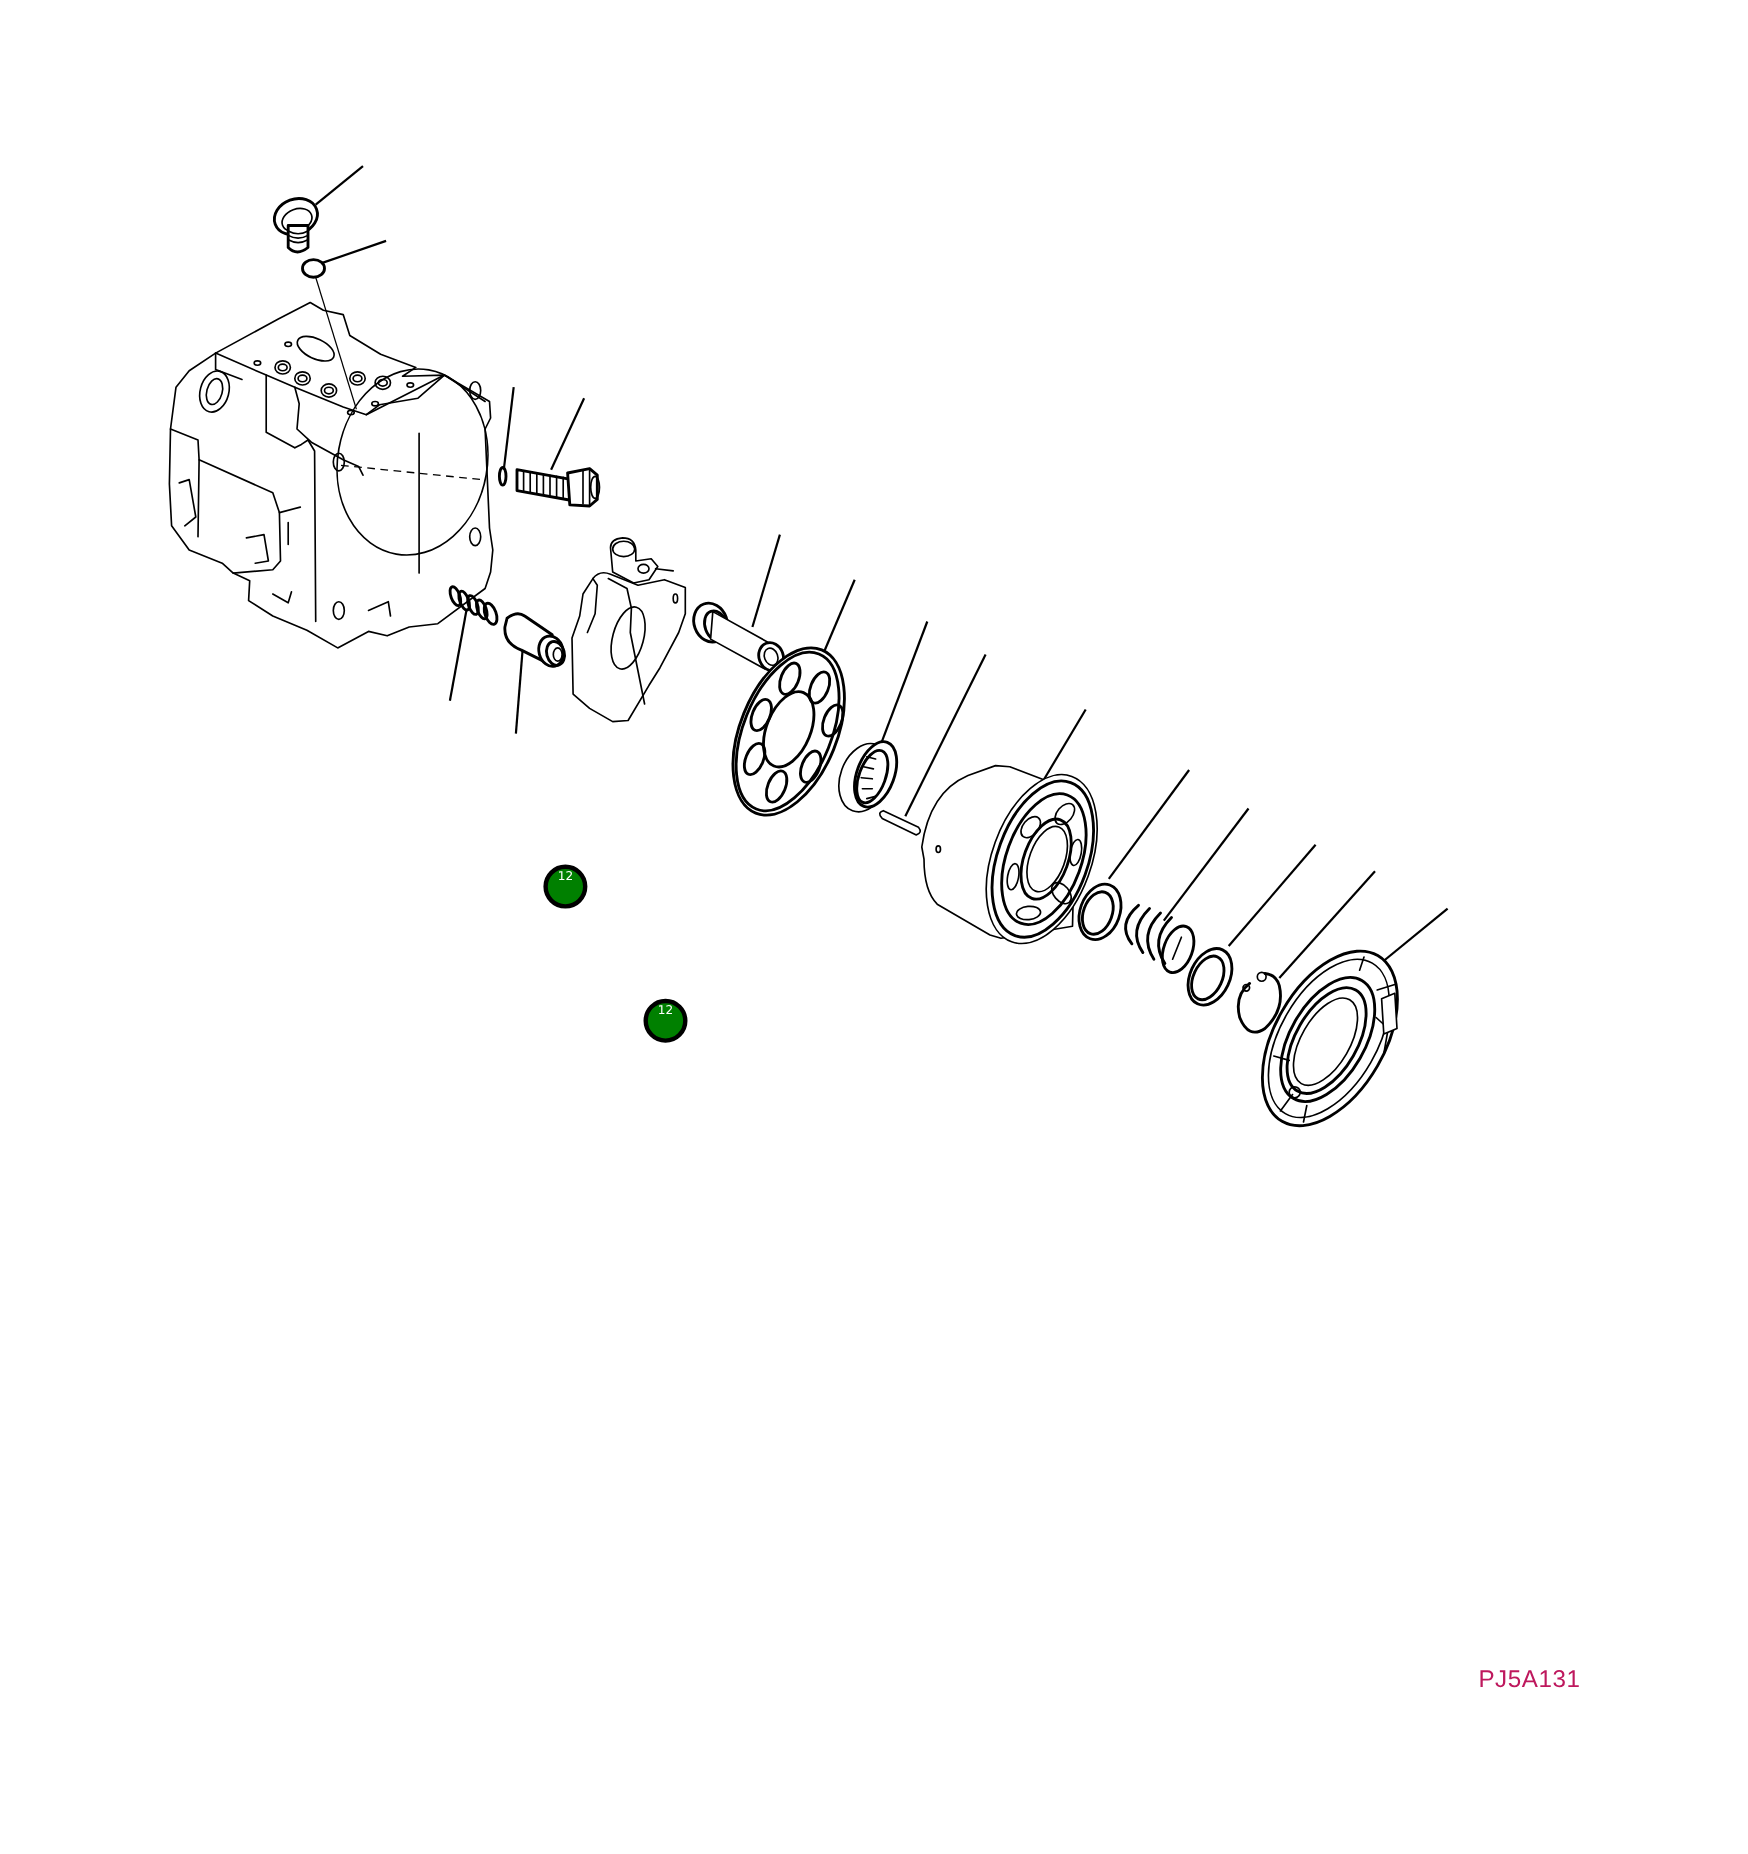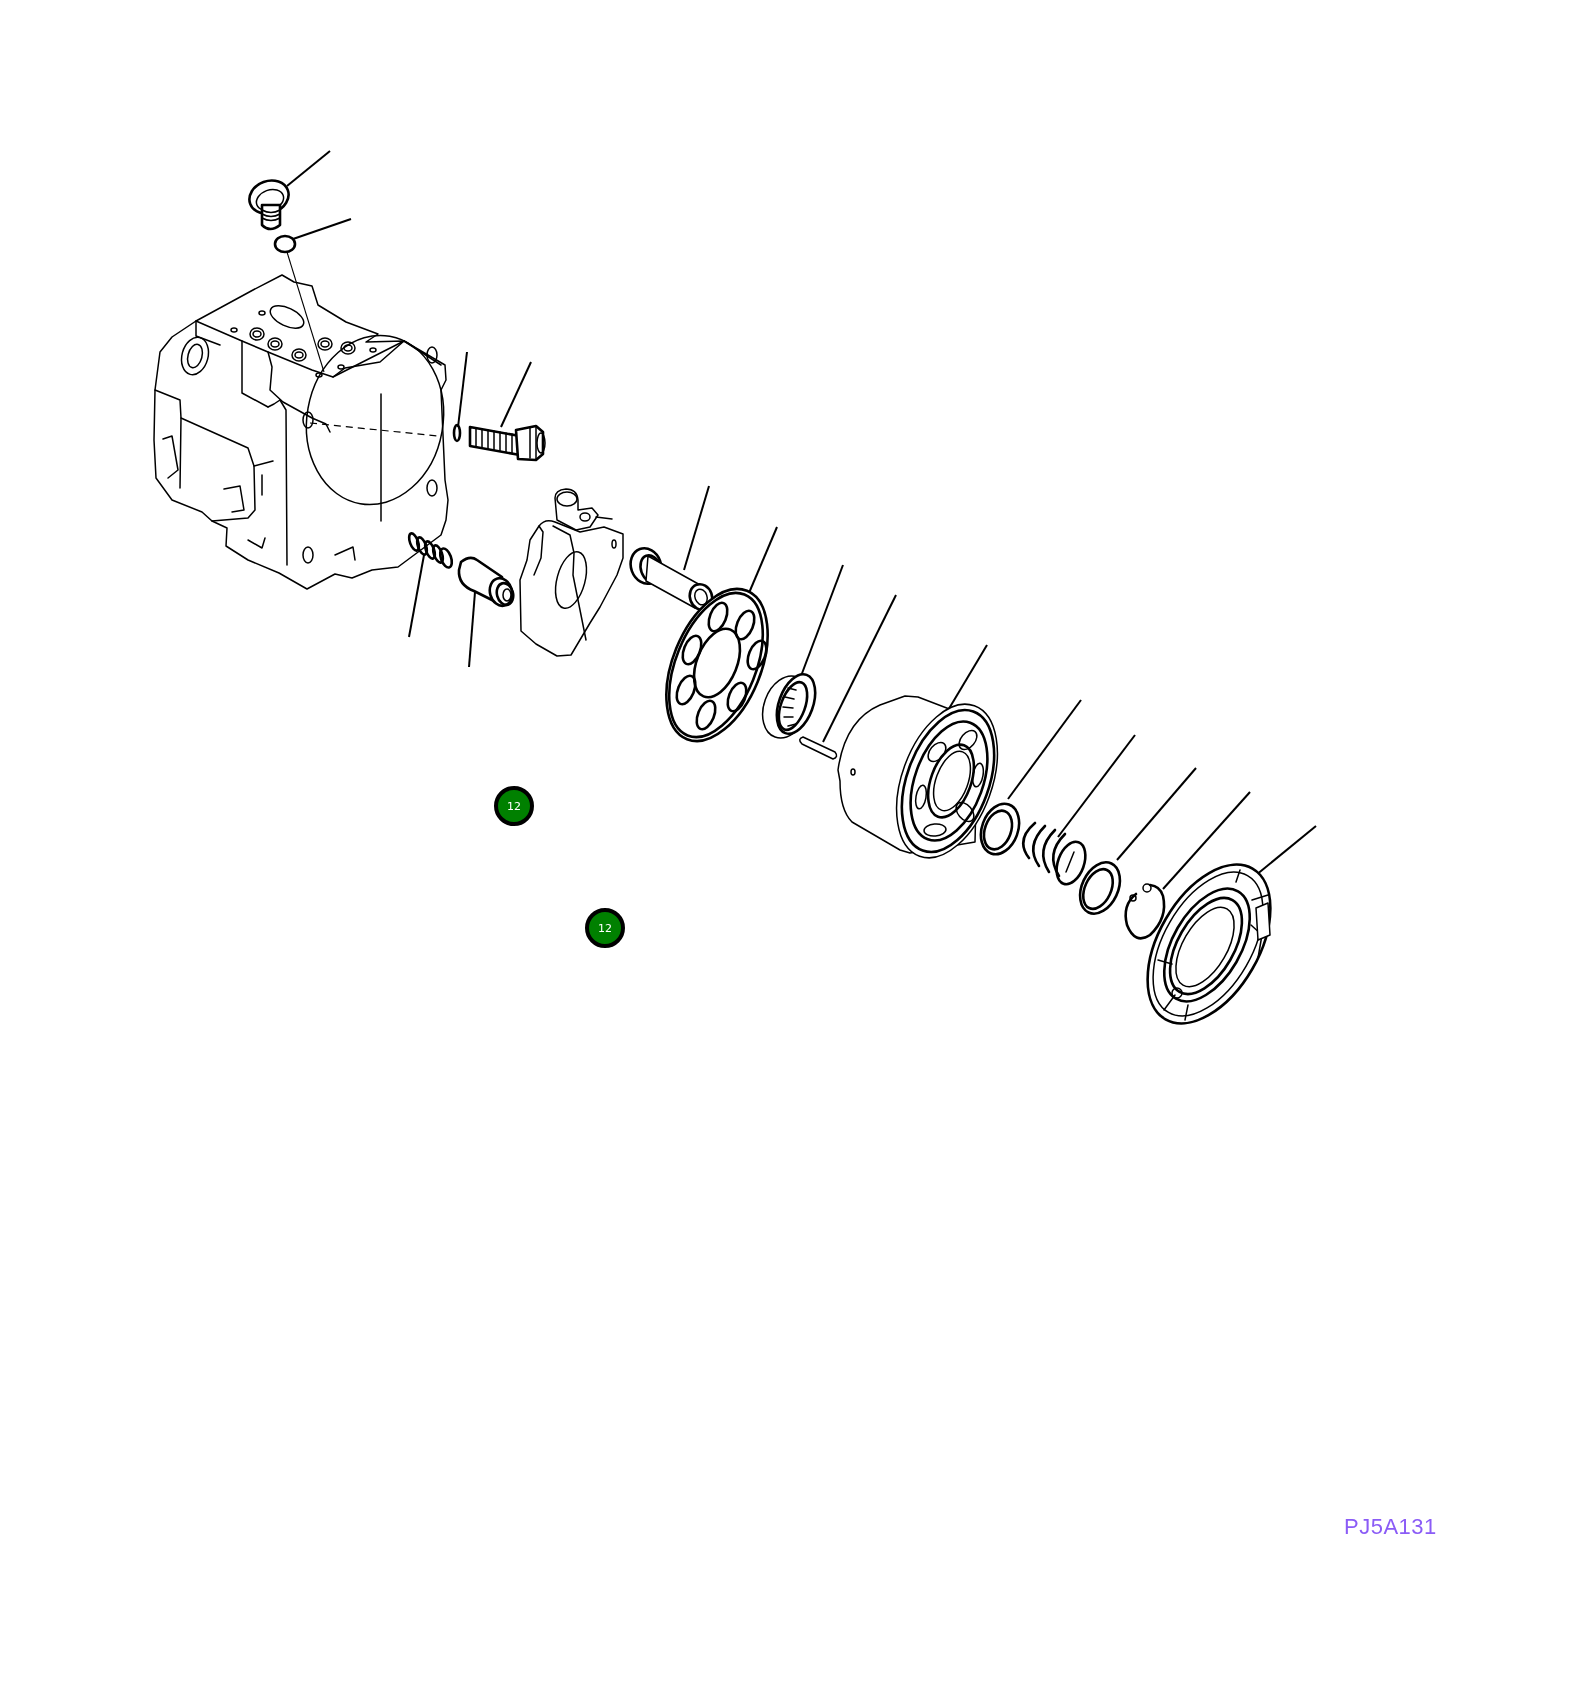--- a/index.html
+++ b/index.html
@@ -7,23 +7,23 @@
   #canvas { position: absolute; left: 0; top: 0; width: 1589px; height: 1685px; }
   .drawing { position: absolute; left: 0; top: 0; }
   .part-group { cursor: default; }
   .ln { fill: none; stroke: #000; stroke-width: 1.5; stroke-linejoin: round; stroke-linecap: round; }
   .ln-thick { fill: none; stroke: #000; stroke-width: 2.6; stroke-linejoin: round; stroke-linecap: round; }
   .ln-thin { fill: none; stroke: #000; stroke-width: 1.1; }
   .leader { fill: none; stroke: #000; stroke-width: 2; stroke-linecap: butt; }
   .dash { fill: none; stroke: #000; stroke-width: 1.2; stroke-dasharray: 7 5; }
   .fillw { fill: #fff; }
   .badge { position: absolute; width: 40px; height: 40px; box-sizing: border-box; border-radius: 50%;
-           border: 4px solid #000; display: flex; align-items: center; justify-content: center;
+           border: 4px solid #000; display: flex; align-items: flex-start; justify-content: center;
            color: #ffffff; font-family: "DejaVu Sans", sans-serif; font-size: 11px; cursor: pointer; }
-  .figure-code { position: absolute; font-family: "Liberation Sans", sans-serif; font-size: 22px; color: #8b5cf6; letter-spacing: 0.5px; }
+  .figure-code { position: absolute; font-family: "Liberation Sans", sans-serif; font-size: 22px; color: #be185d; letter-spacing: 0.5px; }
 </style>
 </head>
 <body>
 
 <div id="canvas">
 
 <svg class="drawing" width="1589" height="1685" viewBox="0 0 1589 1685">
 
   <g class="part-group">
     <line class="leader" x1="287" y1="186" x2="330" y2="151"></line>

